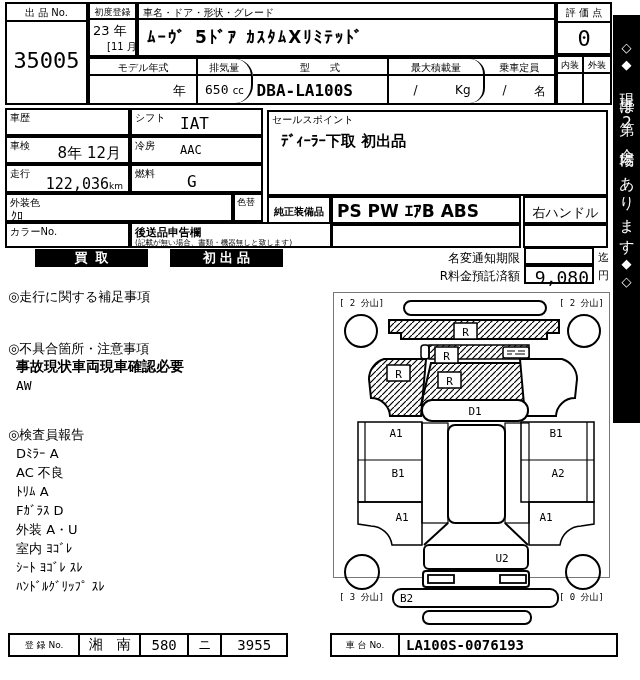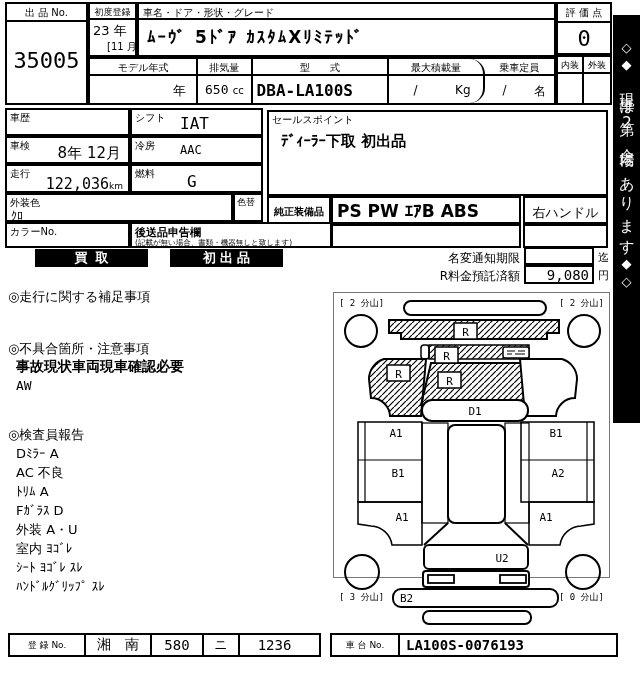--- a/index.html
+++ b/index.html
@@ -40,21 +40,21 @@
   <div class="cell" style="left:137px;top:2px;width:419px;height:55px;">
     <div class="hdr" style="height:16px;text-align:left;padding-left:4px;">車名・ドア・形状・グレード</div>
     <div style="font-size:17px;font-weight:bold;padding:7px 0 0 8px;letter-spacing:2px;white-space:nowrap;">ﾑｰｳﾞ 5ﾄﾞｱ ｶｽﾀﾑXﾘﾐﾃｯﾄﾞ</div>
   </div>
 
   <div class="cell" style="left:88px;top:57px;width:468px;height:48px;display:flex;">
     <div style="width:109px;border-right:2px solid #000;">
       <div class="hdr" style="height:17px;">モデル年式</div>
       <div style="font-size:13px;text-align:right;padding:6px 10px 0 0;">年</div>
     </div>
-    <div style="width:55px;border-right:2px solid #000;">
+    <div style="width:55px;border-right:2px solid #000;border-radius:18px;">
       <div class="hdr" style="height:17px;">排気量</div>
       <div style="font-size:13px;text-align:center;padding-top:6px;"><span class="mono">650</span> <span style="font-size:10px;">cc</span></div>
     </div>
     <div style="width:138px;border-right:2px solid #000;">
       <div class="hdr" style="height:17px;">型　　式</div>
       <div class="mono" style="font-size:16px;font-weight:bold;padding:5px 0 0 4px;">DBA-LA100S</div>
     </div>
     <div style="width:96px;border-right:2px solid #000;border-radius:15px;">
       <div class="hdr" style="height:17px;">最大積載量</div>
       <div style="font-size:12px;display:flex;justify-content:space-between;padding:7px 12px 0 24px;">
@@ -145,21 +145,21 @@
 
   <div class="badge" style="left:35px;top:249px;width:113px;height:18px;line-height:18px;letter-spacing:8px;text-indent:8px;">買取</div>
   <div class="badge" style="left:170px;top:249px;width:113px;height:18px;line-height:18px;letter-spacing:4px;text-indent:4px;">初出品</div>
 
   <div class="abs rtxt" style="left:380px;top:250px;width:140px;">名変通知期限</div>
   <div class="cell" style="left:524px;top:247px;width:70px;height:18px;"></div>
   <div class="abs" style="left:598px;top:250px;font-size:11px;">迄</div>
 
   <div class="abs rtxt" style="left:380px;top:268px;width:140px;">R料金預託済額</div>
   <div class="cell" style="left:524px;top:265px;width:70px;height:19px;">
-    <div class="mono" style="font-size:14px;text-align:right;padding:0 3px;">9,080</div>
+    <div class="mono" style="font-size:18px;text-align:right;padding:0 3px;">9,080</div>
   </div>
   <div class="abs" style="left:598px;top:268px;font-size:11px;">円</div>
 
   <div class="remark-title" style="left:8px;top:288px;">◎走行に関する補足事項</div>
 
   <div class="remark-title" style="left:8px;top:340px;">◎不具合箇所・注意事項</div>
   <div class="abs" style="left:16px;top:358px;font-size:14px;font-weight:bold;white-space:nowrap;">事故現状車両現車確認必要</div>
   <div class="abs mono" style="left:16px;top:378px;font-size:13px;">AW</div>
 
   <div class="remark-title" style="left:8px;top:426px;">◎検査員報告</div>
@@ -250,25 +250,25 @@
   </div>
 
   <div class="banner" style="left:613px;top:15px;width:27px;height:408px;">
     <span class="diamond">◇</span>
     <span class="diamond">◆</span>
     <span class="vtext" style="margin-top:5px;">現車は第2会場にあります</span>
     <span class="diamond" style="margin-top:5px;">◆</span>
     <span class="diamond">◇</span>
   </div>
 
-  <div class="cell" style="left:8px;top:633px;width:313px;height:24px;display:flex;">
+  <div class="cell" style="left:8px;top:633px;width:280px;height:24px;display:flex;">
     <div class="fcell" style="width:76px;font-size:9px;">登 録 No.</div>
     <div class="fcell" style="width:66px;font-size:14px;">湘　南</div>
     <div class="fcell mono" style="width:52px;font-size:14px;">580</div>
     <div class="fcell" style="width:36px;font-size:13px;">ニ</div>
-    <div class="fcell mono" style="width:69px;font-size:14px;">1236</div>
+    <div class="fcell mono" style="width:69px;font-size:14px;">3955</div>
   </div>
   <div class="cell" style="left:330px;top:633px;width:288px;height:24px;display:flex;">
     <div class="fcell" style="width:68px;font-size:9px;">車 台 No.</div>
     <div class="mono" style="flex:1;font-size:14px;font-weight:bold;display:flex;align-items:center;padding-left:6px;">LA100S-0076193</div>
   </div>
 
 </div>
 
 </body></html>

